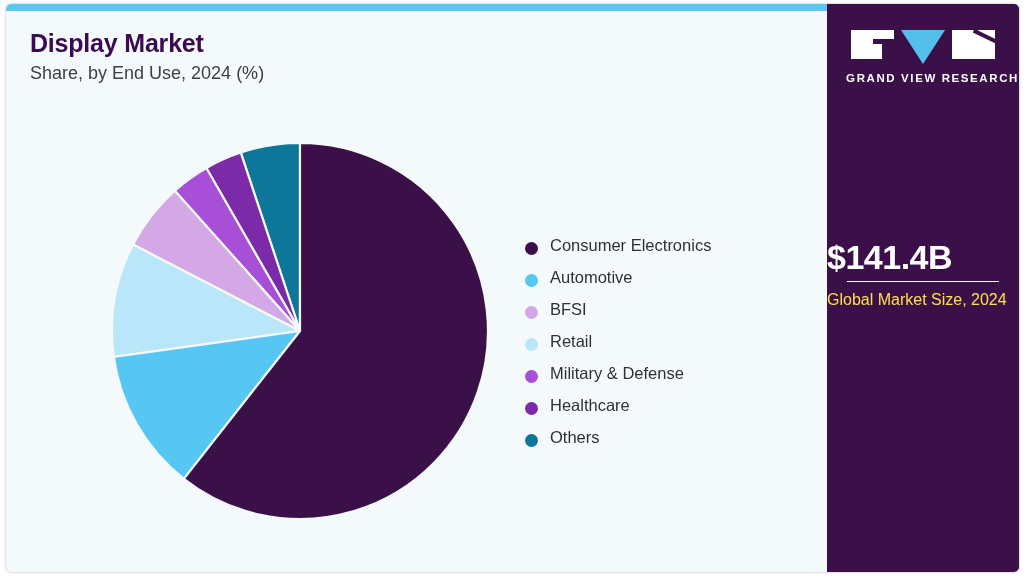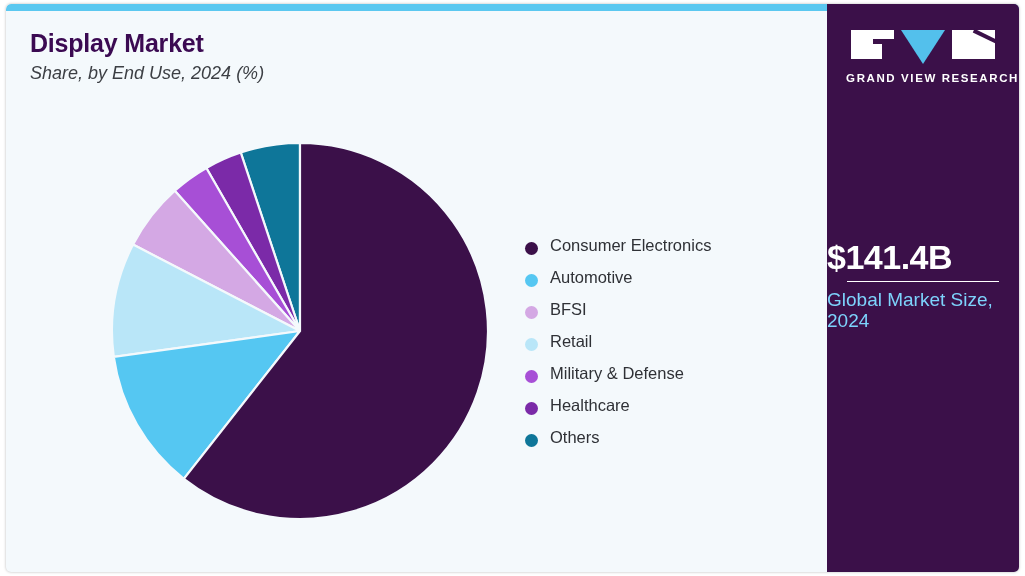--- a/index.html
+++ b/index.html
@@ -53,21 +53,20 @@
     color: #3b0a52;
     letter-spacing: -0.2px;
     line-height: 30px;
     margin: 0;
   }
   .subtitle {
     font-size: 18px;
     color: #3c3f44;
     line-height: 24px;
     margin: 3px 0 16px 0;
-    font-style: italic;
   }
   
   .chart-area {
     position: absolute;
     left: 0;
     top: 0;
     width: 820px;
     height: 568px;
   }
   .pie-svg {
@@ -185,22 +184,22 @@
     line-height: 42px;
     letter-spacing: -0.5px;
   }
   .stat-rule {
     width: 152px;
     height: 1px;
     background: #ffffff;
     margin: 3px auto 7px auto;
   }
   .stat-caption {
-    font-size: 19px;
-    color: #7dd3fc;
+    font-size: 16px;
+    color: #fde047;
     line-height: 21px;
   }
   .source-block {
     position: absolute;
     left: 14px;
     bottom: 14px;
     width: 178px;
     color: #ffffff;
   }
   .source-title {

